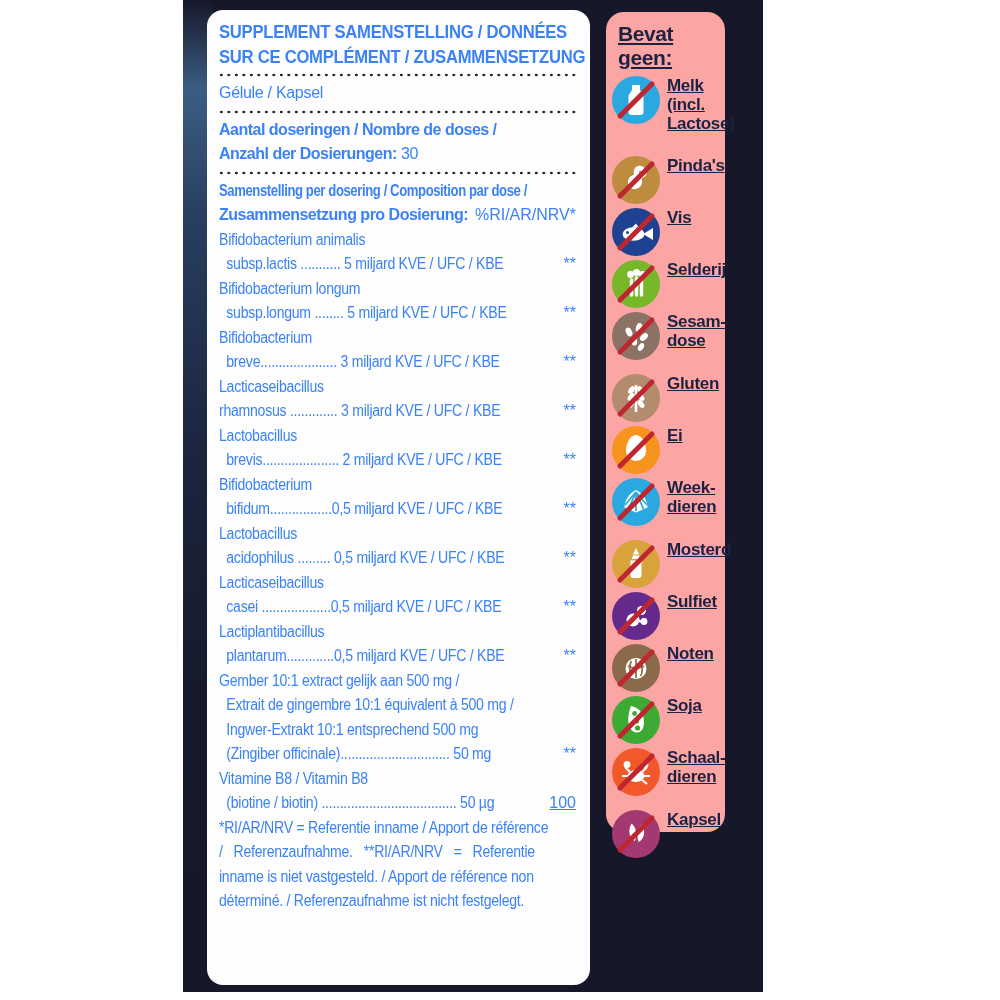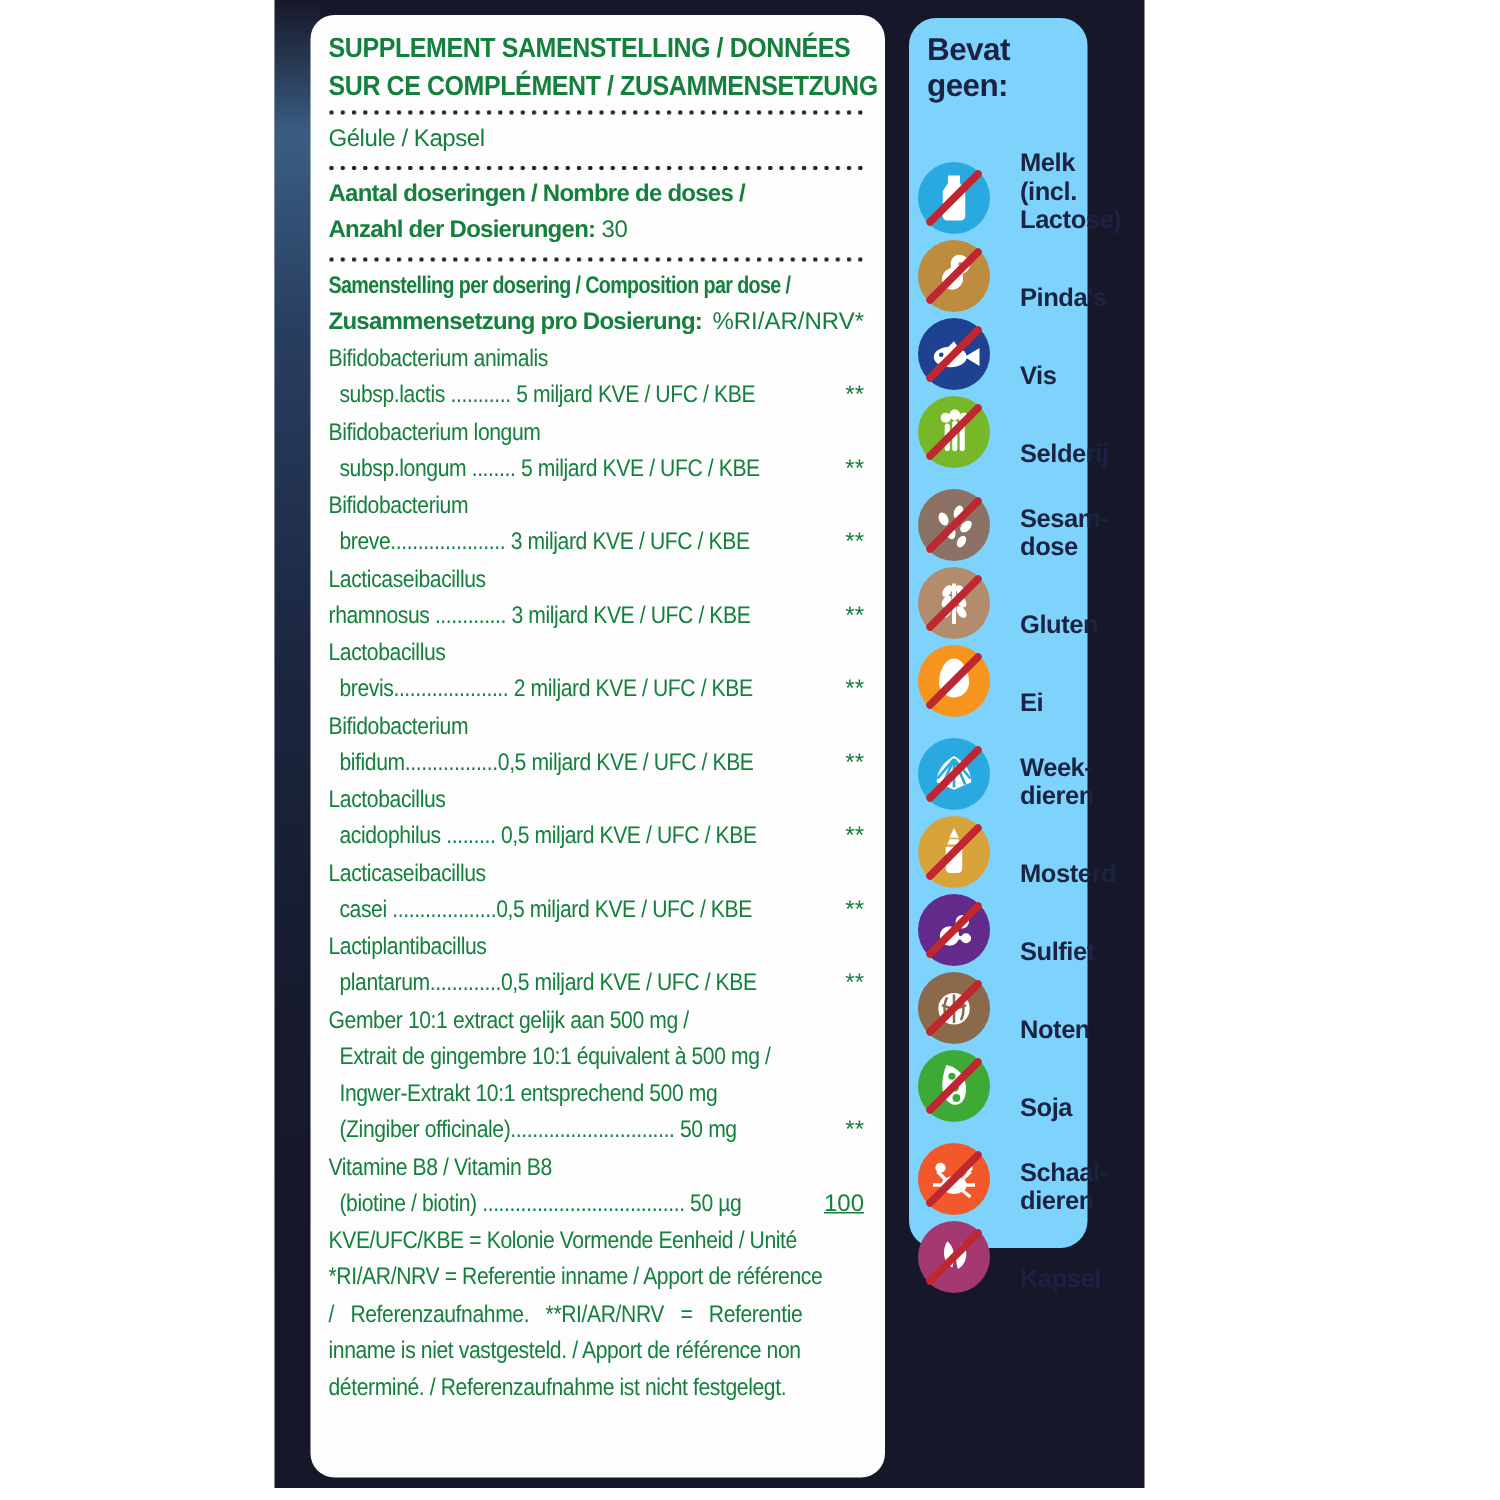--- a/index.html
+++ b/index.html
@@ -3,36 +3,36 @@
 <meta charset="utf-8">
 <style>
   html,body{margin:0;padding:0;background:#ffffff;}
   .stage{position:relative;width:1000px;height:1000px;background:#ffffff;overflow:hidden;
          font-family:"Liberation Sans",sans-serif;}
   .navy{position:absolute;left:183px;top:0;width:580px;height:992px;background:#161829;}
   .glow{position:absolute;left:0;top:0;width:30px;height:100%;
         background:linear-gradient(180deg,rgba(60,115,175,0) 0%,rgba(90,150,205,.55) 9%,
         rgba(70,125,185,.38) 22%,rgba(45,85,140,.22) 45%,rgba(20,40,70,.08) 70%,rgba(0,0,0,0) 88%);}
   .main-panel{position:absolute;left:207px;top:10px;width:383px;height:975px;background:#fdfdfd;
-        border-radius:16px;box-sizing:border-box;padding:9px 12px;color:#15803d;}
+        border-radius:16px;box-sizing:border-box;padding:9px 12px;color:#3b82f6;}
   .line{white-space:pre;line-height:24.5px;font-size:16px;letter-spacing:-.3px;position:relative;}
   .line .cond{display:inline-block;transform:scaleX(.88);transform-origin:left center;white-space:pre;}
   .b{font-weight:bold;letter-spacing:-.5px;}
   .title-line{font-size:18.5px;font-weight:bold;line-height:25px;letter-spacing:-.3px;
         transform:scaleX(.9);transform-origin:left center;white-space:pre;}
   .cond2{display:inline-block;transform:scaleX(.82);transform-origin:left center;white-space:pre;}
   .ri{position:absolute;right:2px;top:0;font-weight:normal;letter-spacing:0;}
   .ri.reg{font-weight:normal;text-decoration:underline;}
   .dotsep{height:4px;margin:4px 0 4px 0;
         background:radial-gradient(circle at 2px 2px,#24242a 1.35px,rgba(0,0,0,0) 1.6px);
         background-size:7.5px 4px;background-repeat:repeat-x;}
-  .sidebar{position:absolute;left:606px;top:12px;width:119px;height:820px;background:#7dd3fc;
-        border-radius:18px;box-sizing:border-box;padding:8px 4px 6px 6px;color:#1c2342;}
+  .sidebar{position:absolute;left:606px;top:12px;width:119px;height:820px;background:#fca5a5;
+        border-radius:18px;box-sizing:border-box;padding:8px 4px 6px 6px;color:#1c2342;text-decoration:underline;}
   .sidebar h2{margin:2px 0 6px 6px;font-size:21px;letter-spacing:-.4px;}
-  .allergen-row{display:flex;align-items:flex-end;gap:20px;}
+  .allergen-row{display:flex;align-items:flex-start;gap:7px;}
   .row-h1{height:52px;} .row-h2{height:62px;} .row-h3{height:80px;}
   .icon-wrap{flex:0 0 48px;width:48px;height:48px;}
   .allergen-label{font-weight:bold;font-size:17px;line-height:19px;letter-spacing:-.3px;white-space:pre;}
 </style>
 </head>
 <body>
 
 <div class="stage">
   <div class="navy">
     <div class="glow"></div>
@@ -97,21 +97,20 @@
           <div class="line"><span class="cond">  Extrait de gingembre 10:1 équivalent à 500 mg /</span></div>
           <div class="line"><span class="cond">  Ingwer-Extrakt 10:1 entsprechend 500 mg</span></div>
           <div class="line"><span class="cond">  (Zingiber officinale).............................. 50 mg</span><span class="ri">**</span></div>
         </div>
         <div>
           <div class="line"><span class="cond">Vitamine B8 / Vitamin B8</span></div>
           <div class="line"><span class="cond">  (biotine / biotin) ..................................... 50 µg</span><span class="ri reg">100</span></div>
         </div>
       </div>
     <div id="footnotes">
-        <div class="line"><span class="cond">KVE/UFC/KBE = Kolonie Vormende Eenheid / Unité</span></div>
         <div class="line"><span class="cond">*RI/AR/NRV = Referentie inname / Apport de référence</span></div>
         <div class="line"><span class="cond">/   Referenzaufnahme.   **RI/AR/NRV   =   Referentie</span></div>
         <div class="line"><span class="cond">inname is niet vastgesteld. / Apport de référence non</span></div>
         <div class="line"><span class="cond">déterminé. / Referenzaufnahme ist nicht festgelegt.</span></div>
       </div>
   </section>
 
   <aside class="sidebar">
     <h2>Bevat geen:</h2>
     <div id="allergen-list">

